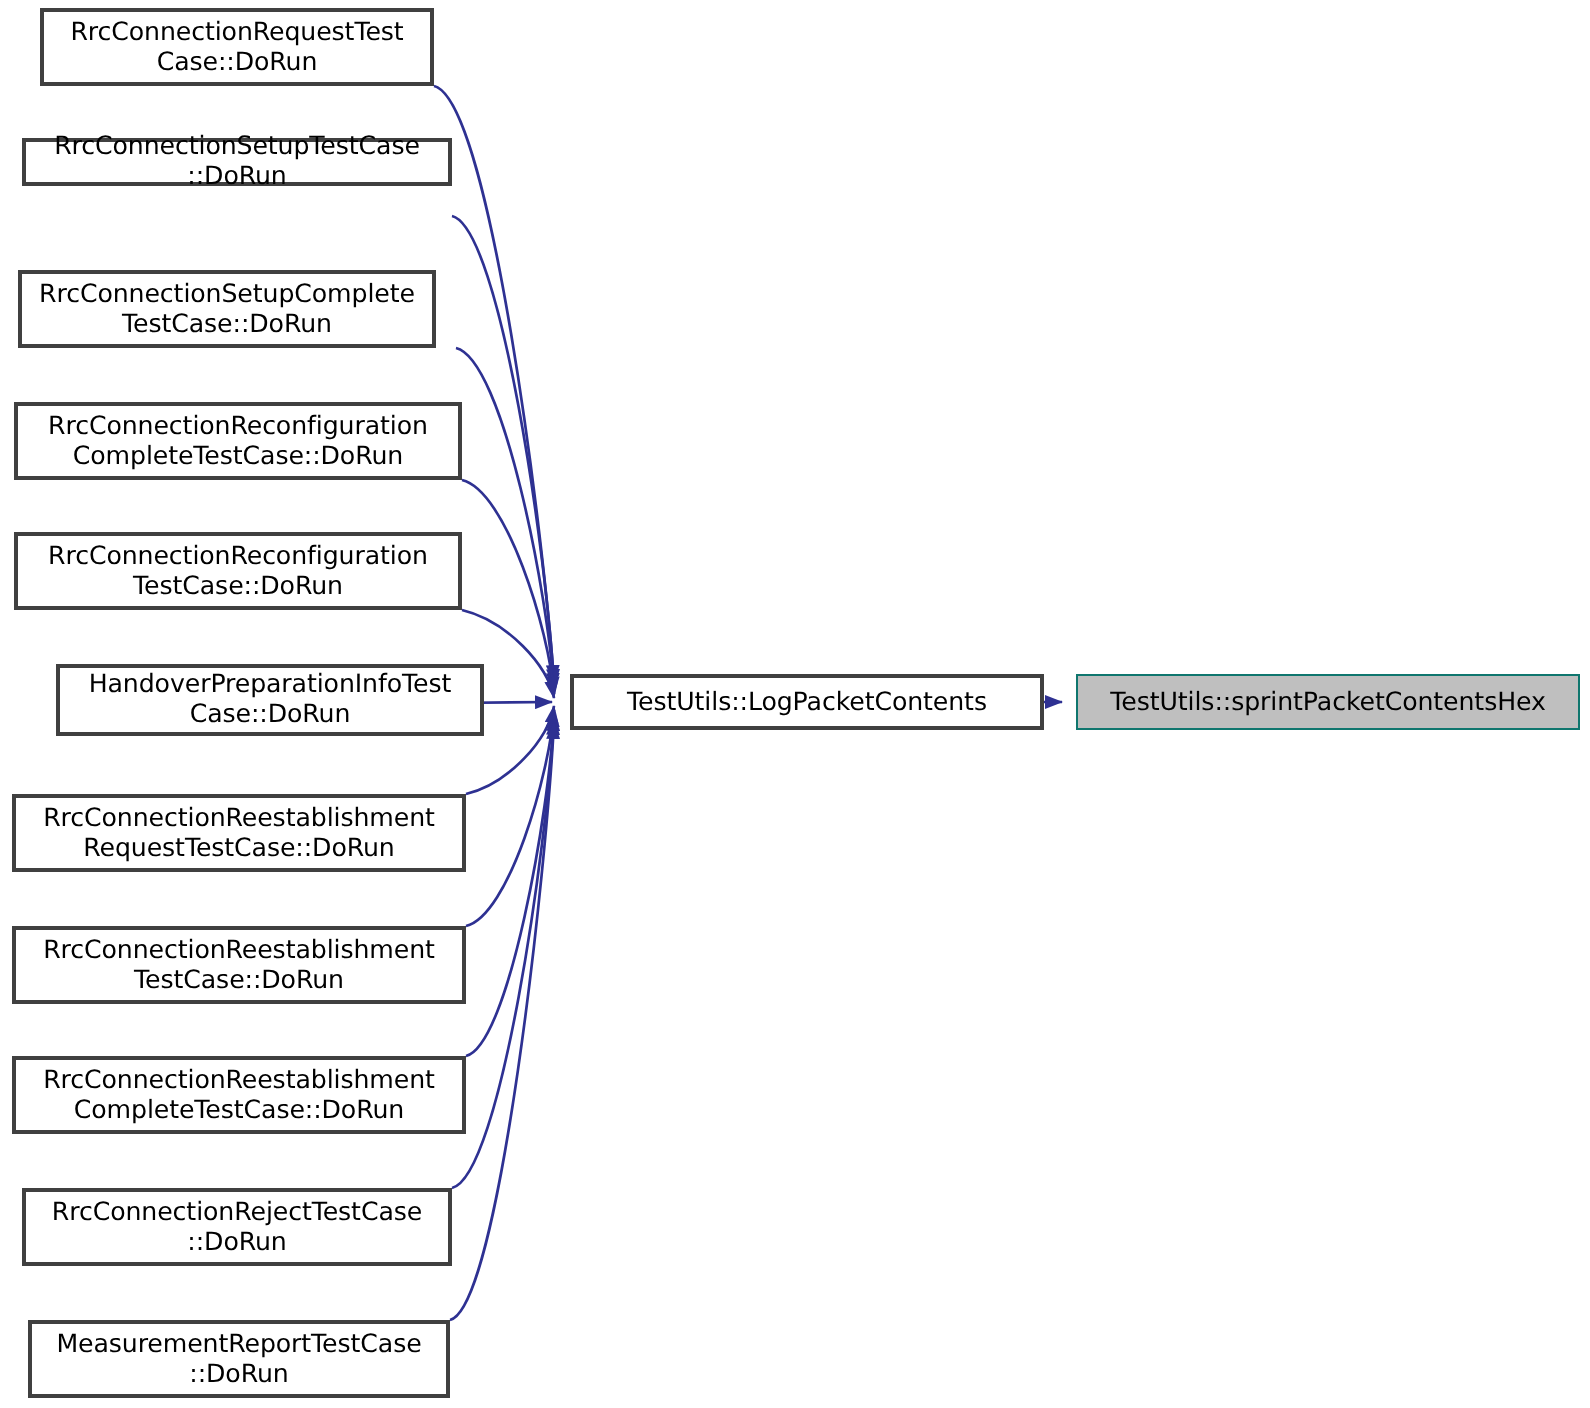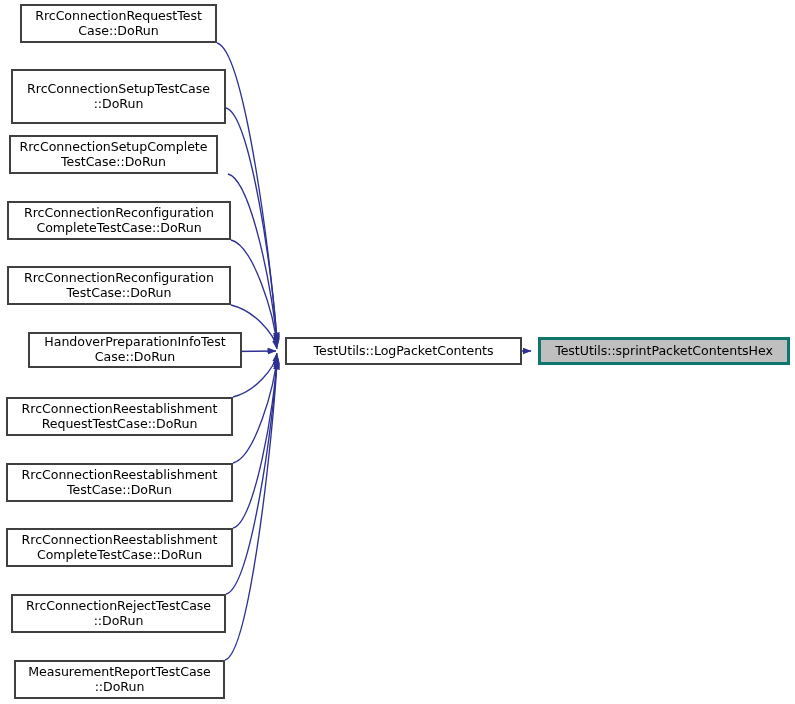--- a/index.html
+++ b/index.html
@@ -37,21 +37,21 @@
     justify-content: center;
     text-align: center;
     line-height: 1.18;
     font-size: 12.6px;
     color: #000000;
     letter-spacing: -0.05px;
     white-space: pre-line;
   }
   .node.highlight {
     background: #bfbfbf;
-    border: 3px solid #0f766e;
+    border: 1px solid #0f766e;
   }
   .node-label {
     display: block;
     padding: 0 4px;
   }
 </style>
 </head>
 <body>
 
 <div id="graph">
@@ -73,21 +73,21 @@
         <path d="M 233 463 C 254.42 457.9, 274.82 387, 277 355" marker-end="url(#arrowhead)"></path>
         <path d="M 233 528 C 254.42 522.9, 274.82 405, 277 357" marker-end="url(#arrowhead)"></path>
         <path d="M 226 594 C 250.36 588.2, 273.56 423, 277 359" marker-end="url(#arrowhead)"></path>
         <path d="M 225 660 C 249.78 654.1, 273.38 433, 277 361" marker-end="url(#arrowhead)"></path>
         <path d="M 490 351 L 531 351" marker-end="url(#arrowhead)"></path>
       </g>
   </svg>
 
 <div class="node" style="left: 20px; top: 4px; width: 197px; height: 39px;"><span class="node-label">RrcConnectionRequestTest
 Case::DoRun</span></div>
-    <div class="node" style="left: 11px; top: 69px; width: 215px; height: 55px;"><span class="node-label">RrcConnectionSetupTestCase
+    <div class="node" style="left: 11px; top: 69px; width: 215px; height: 24px;"><span class="node-label">RrcConnectionSetupTestCase
 ::DoRun</span></div>
     <div class="node" style="left: 9px; top: 135px; width: 209px; height: 39px;"><span class="node-label">RrcConnectionSetupComplete
 TestCase::DoRun</span></div>
     <div class="node" style="left: 7px; top: 201px; width: 224px; height: 39px;"><span class="node-label">RrcConnectionReconfiguration
 CompleteTestCase::DoRun</span></div>
     <div class="node" style="left: 7px; top: 266px; width: 224px; height: 39px;"><span class="node-label">RrcConnectionReconfiguration
 TestCase::DoRun</span></div>
     <div class="node" style="left: 28px; top: 332px; width: 214px; height: 36px;"><span class="node-label">HandoverPreparationInfoTest
 Case::DoRun</span></div>
     <div class="node" style="left: 6px; top: 397px; width: 227px; height: 39px;"><span class="node-label">RrcConnectionReestablishment

